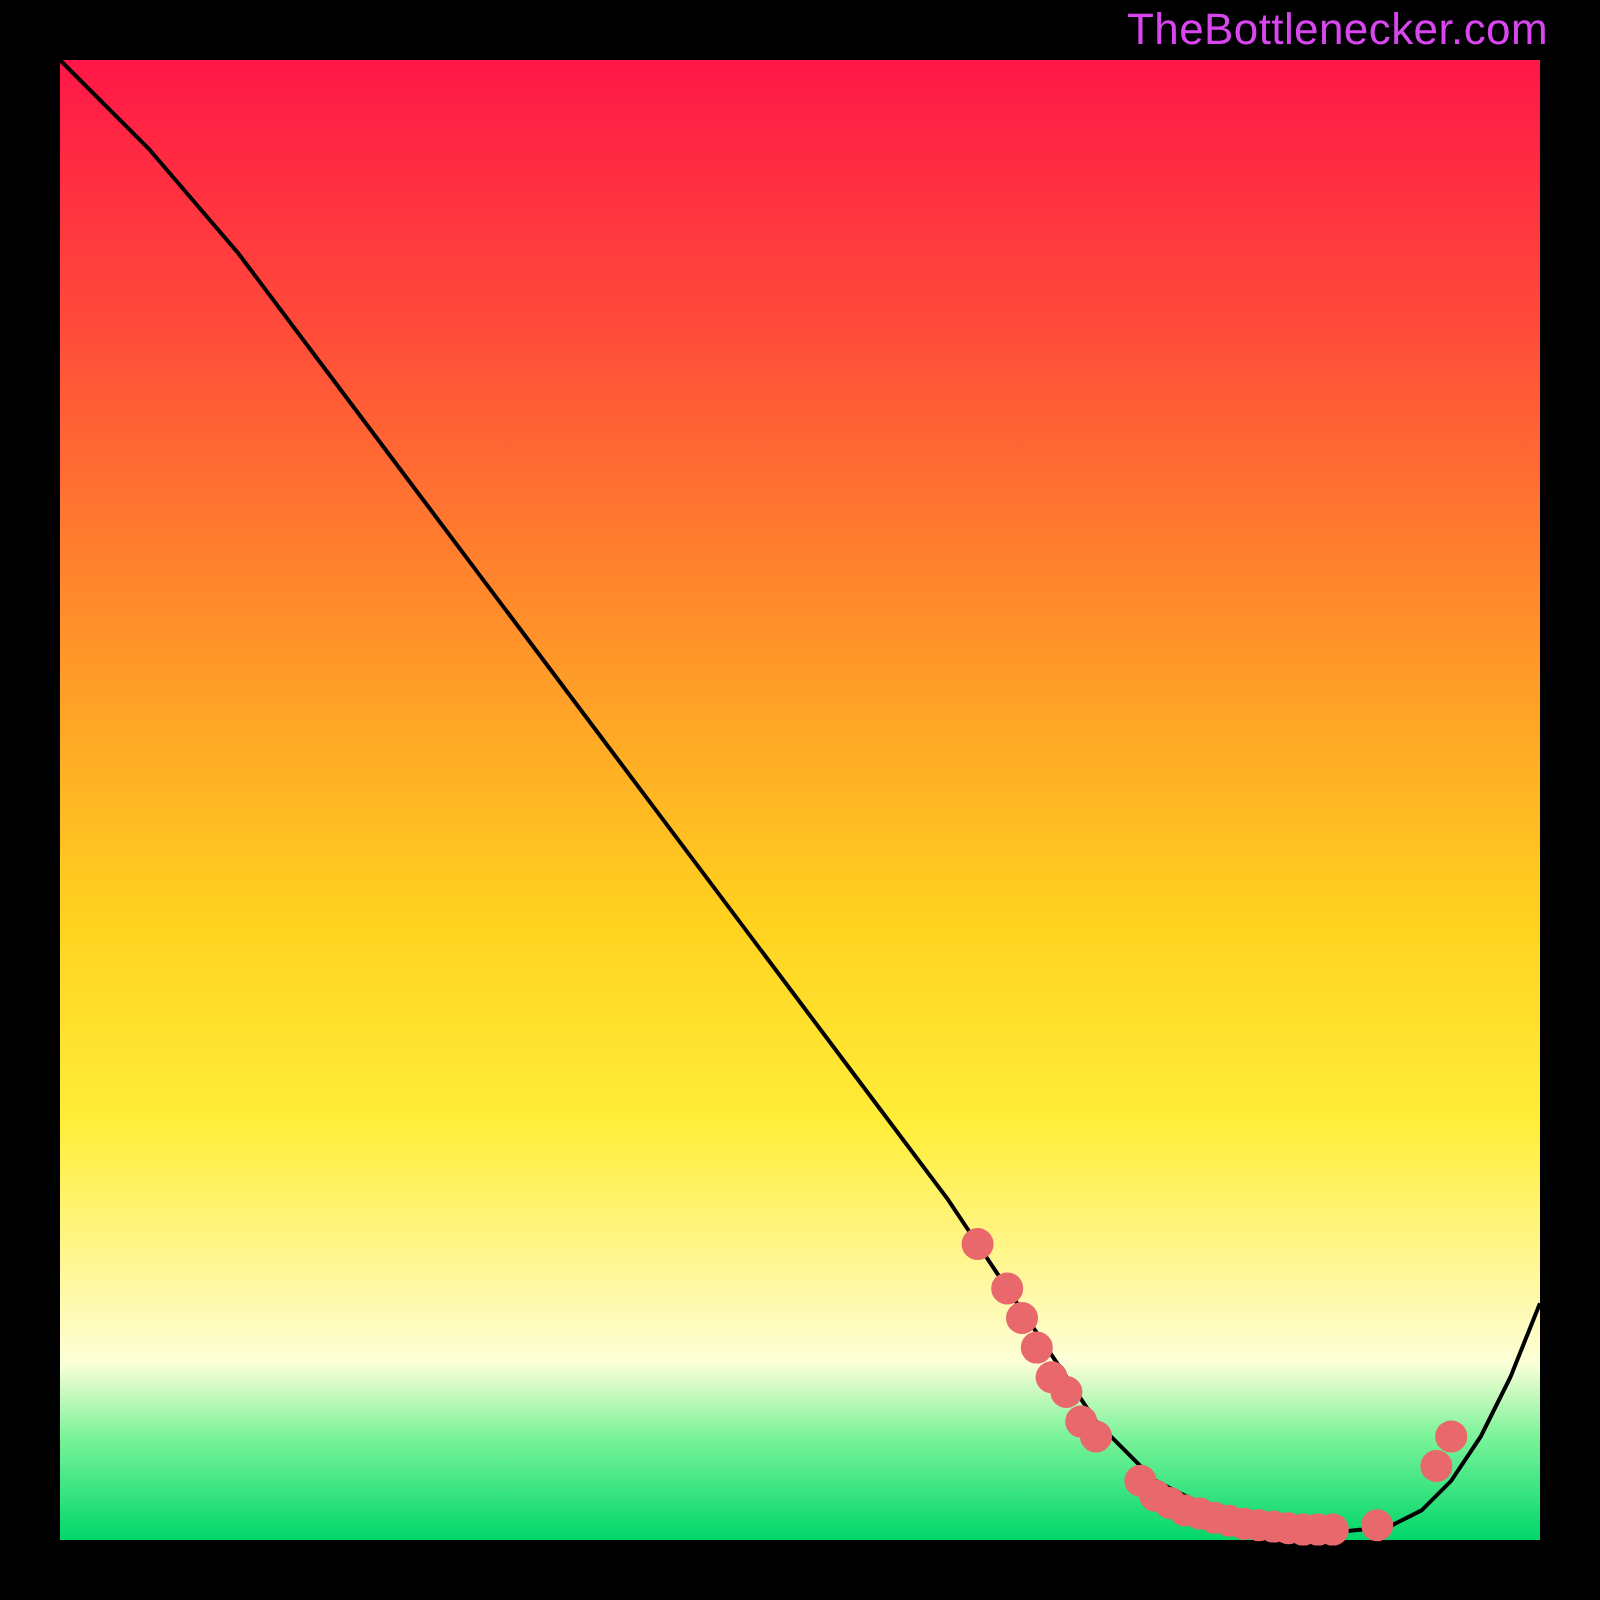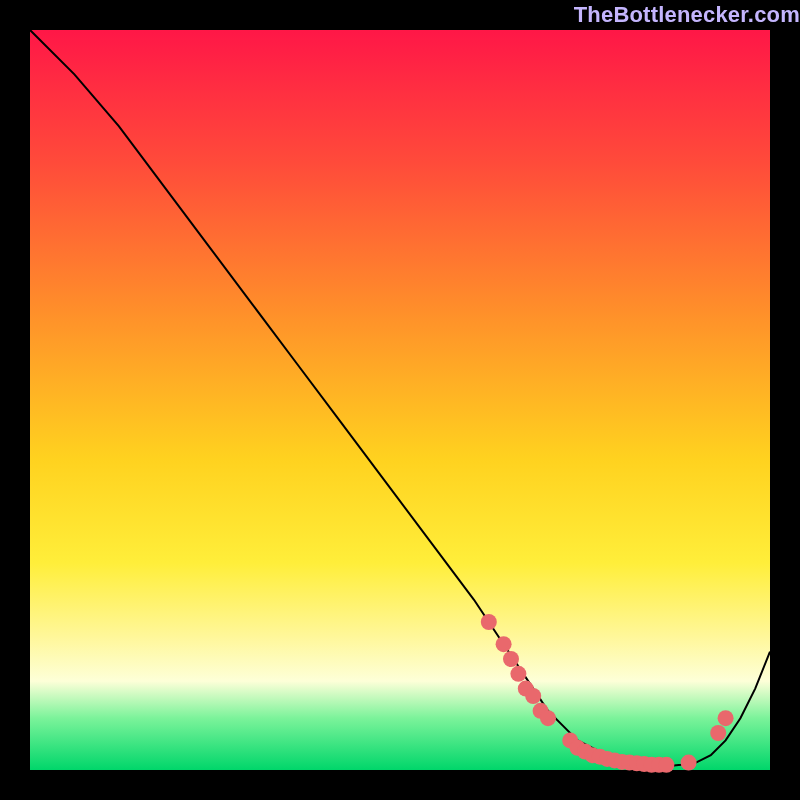--- a/index.html
+++ b/index.html
@@ -13,25 +13,25 @@
   }
   .stage {
     position: relative;
     width: 800px;
     height: 800px;
     background: #000;
   }
   .attribution {
     position: absolute;
     top: 2px;
-    right: 0;
-    color: #c4b5fd;
+    right: 26px;
+    color: #d946ef;
     font-size: 22px;
     letter-spacing: 0.2px;
-    font-weight: 700;
+    font-weight: 400;
   }
   .plot {
     position: absolute;
     left: 30px;
     top: 30px;
     width: 740px;
     height: 740px;
     
     background: linear-gradient(
       to bottom,

